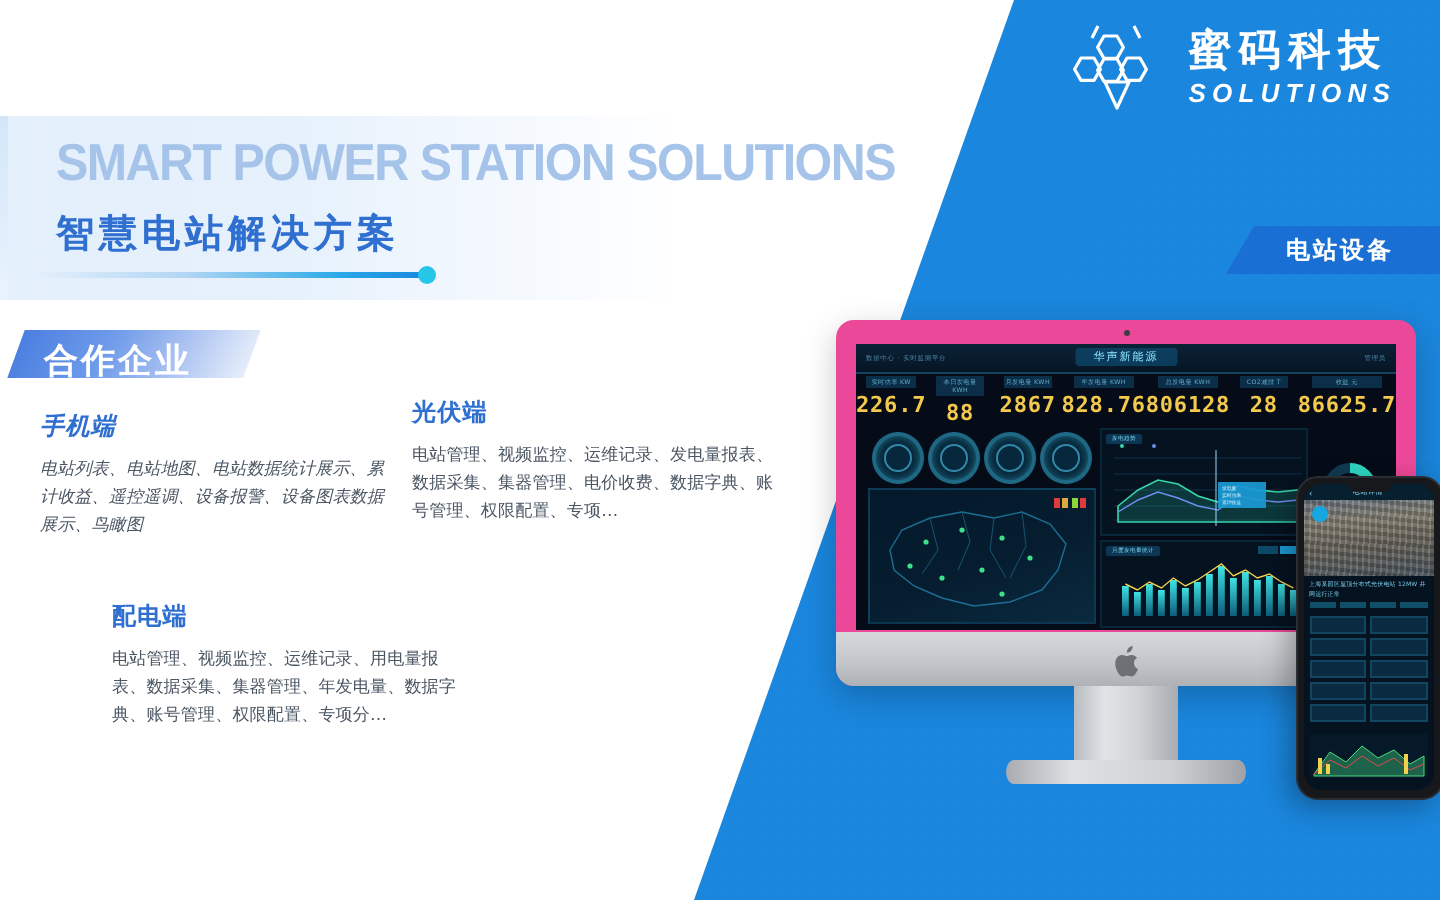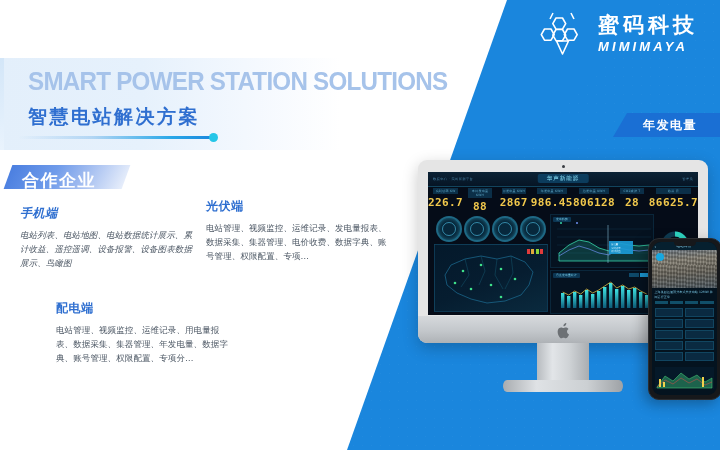--- a/index.html
+++ b/index.html
@@ -97,21 +97,21 @@
     font-size:8.5px;color:#4b5663;line-height:1.62;letter-spacing:0.1px;
   }
   #feat-mobile{left:20px;top:205px;width:180px;font-style:italic;}
   #feat-pv{left:206px;top:198px;width:186px;}
   #feat-dist{left:20px;top:300px;width:180px;margin-left:36px;}
 
   
   .imac{position:absolute;left:418px;top:160px;width:290px;height:235px;}
   .imac-body{
     position:absolute;left:0;top:0;width:290px;height:183px;
-    background:#e5e5e5;border-radius:9px;
+    background:#ec4899;border-radius:9px;
     box-shadow:0 5px 16px rgba(0,0,0,0.22);
   }
   .imac-cam{position:absolute;left:50%;top:5px;margin-left:-1.5px;width:3px;height:3px;
     border-radius:50%;background:#3a3d42;}
   .imac-screen{
     position:absolute;left:10px;top:12px;width:270px;height:143px;
     background:#050c18;overflow:hidden;
   }
   .imac-base{
     position:absolute;left:0;top:156px;width:290px;height:27px;
@@ -267,36 +267,36 @@
           <path d="M20 10 l6.5 0 l3.2 5.6 l-3.2 5.6 l-6.5 0 l-3.2 -5.6 z"></path>
           <path d="M8.5 21 l6.5 0 l3.2 5.6 l-3.2 5.6 l-6.5 0 l-3.2 -5.6 z"></path>
           <path d="M31.5 21 l6.5 0 l3.2 5.6 l-3.2 5.6 l-6.5 0 l-3.2 -5.6 z"></path>
           <path d="M20 21.5 l6.5 0 l3.2 5.6 l-3.2 5.6 l-6.5 0 l-3.2 -5.6 z"></path>
           <path d="M20.5 33 l12 0 l-6 13 z"></path>
         </g>
       </svg>
     </span>
     <span class="logo-text">
       <span class="logo-cn">蜜码科技</span>
-      <span class="logo-en">MIMIMAYA</span>
+      <span class="logo-en">SOLUTIONS</span>
     </span>
   </div>
 
   <div class="title-block">
     <div class="title-en">SMART POWER STATION SOLUTIONS</div>
     <div class="title-cn">智慧电站解决方案</div>
   </div>
   <div class="title-rule"></div>
   <div class="title-dot"></div>
 
   <div class="badge-partner"></div>
   <div class="badge-partner-label">合作企业</div>
 
   <div class="badge-case"></div>
-  <div class="badge-case-label">年发电量</div>
+  <div class="badge-case-label">电站设备</div>
 
   <div class="feat" id="feat-mobile">
     <div class="feat-h">手机端</div>
     <div class="feat-b">电站列表、电站地图、电站数据统计展示、累计收益、遥控遥调、设备报警、设备图表数据展示、鸟瞰图</div>
   </div>
   <div class="feat" id="feat-pv">
     <div class="feat-h">光伏端</div>
     <div class="feat-b">电站管理、视频监控、运维记录、发电量报表、数据采集、集器管理、电价收费、数据字典、账号管理、权限配置、专项…</div>
   </div>
   <div class="feat" id="feat-dist">
@@ -323,21 +323,21 @@
           <div class="kpi">
             <span class="kpi-l">本日发电量 KWH</span>
             <span class="kpi-v">88</span>
           </div>
           <div class="kpi">
             <span class="kpi-l">月发电量 KWH</span>
             <span class="kpi-v">2867</span>
           </div>
           <div class="kpi">
             <span class="kpi-l">年发电量 KWH</span>
-            <span class="kpi-v">986.45</span>
+            <span class="kpi-v">828.76</span>
           </div>
           <div class="kpi">
             <span class="kpi-l">总发电量 KWH</span>
             <span class="kpi-v">806128</span>
           </div>
           <div class="kpi">
             <span class="kpi-l">CO2减排 T</span>
             <span class="kpi-v">28</span>
           </div>
           <div class="kpi">

